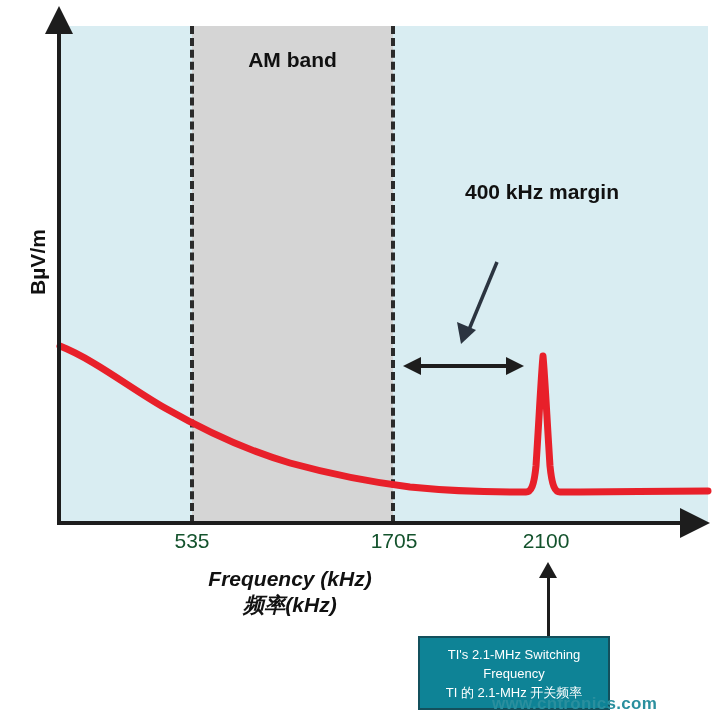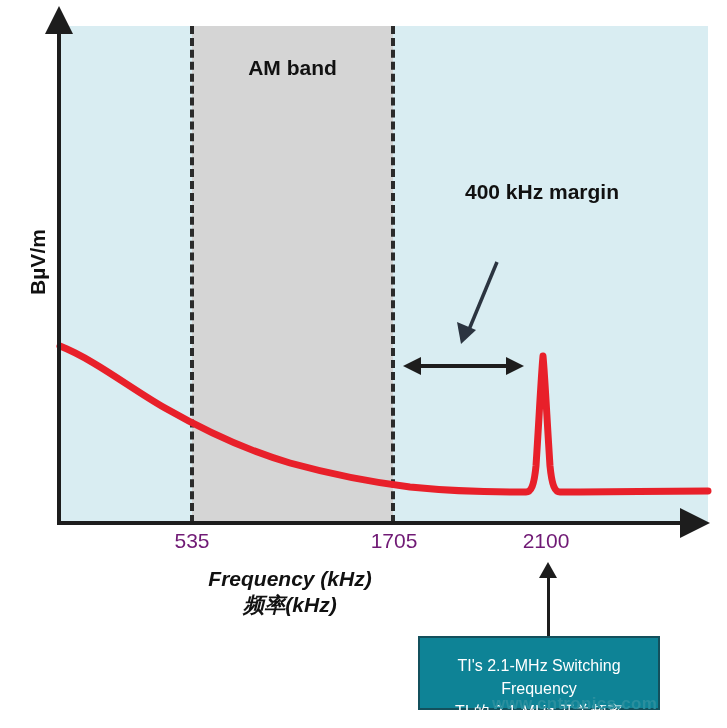--- a/index.html
+++ b/index.html
@@ -80,21 +80,21 @@
     border-bottom: 15px solid transparent;
     border-left: 30px solid #1d1d1d;
   }
 
   
   .tick-label {
     position: absolute;
     top: 529px;
     font-size: 21px;
     font-weight: 400;
-    color: #701a75;
+    color: #14532d;
     transform: translateX(-50%);
     white-space: nowrap;
   }
 
   
   .ylabel {
     position: absolute;
     left: -22px;
     top: 250px;
     width: 120px;
@@ -123,38 +123,38 @@
   
   .anno {
     position: absolute;
     font-size: 21px;
     font-weight: bold;
     color: #111111;
     line-height: 1.35;
     text-align: center;
     white-space: nowrap;
   }
-  .anno-amband { left: 192px; top: 46px; width: 201px; margin-top: 8px; }
+  .anno-amband { left: 192px; top: 46px; width: 201px; }
   .anno-margin { left: 418px; top: 178px; width: 248px; }
 
   
   .callout {
     position: absolute;
     left: 418px;
     top: 636px;
-    width: 242px;
+    width: 192px;
     height: 74px;
     background: #0e8396;
     border: 2px solid #13505c;
     box-sizing: border-box;
     color: #ffffff;
-    font-size: 16px;
+    font-size: 13px;
     line-height: 1.45;
     text-align: center;
-    padding-top: 16px;
+    padding-top: 8px;
     box-sizing: border-box;
   }
   .callout div { white-space: nowrap; }
   .callout-stem {
     position: absolute;
     left: 547px;
     top: 575px;
     width: 3px;
     height: 62px;
     background: #1d1d1d;

